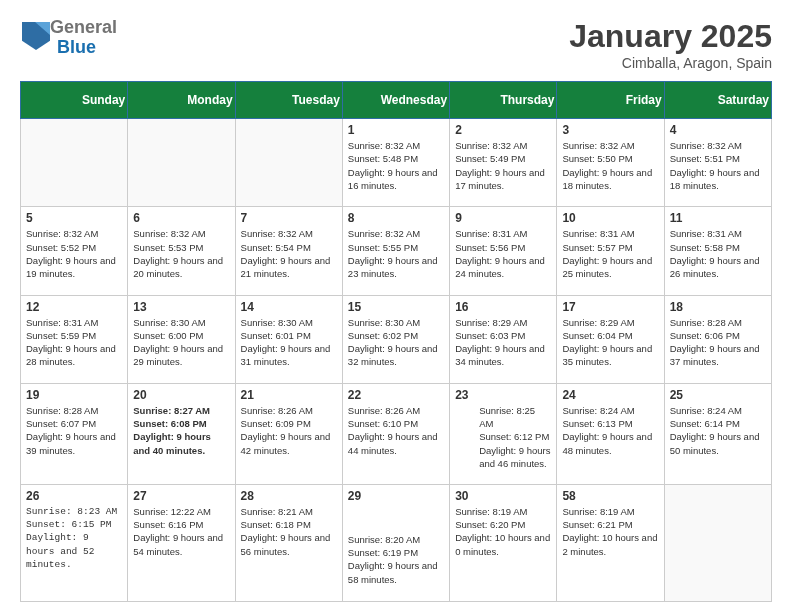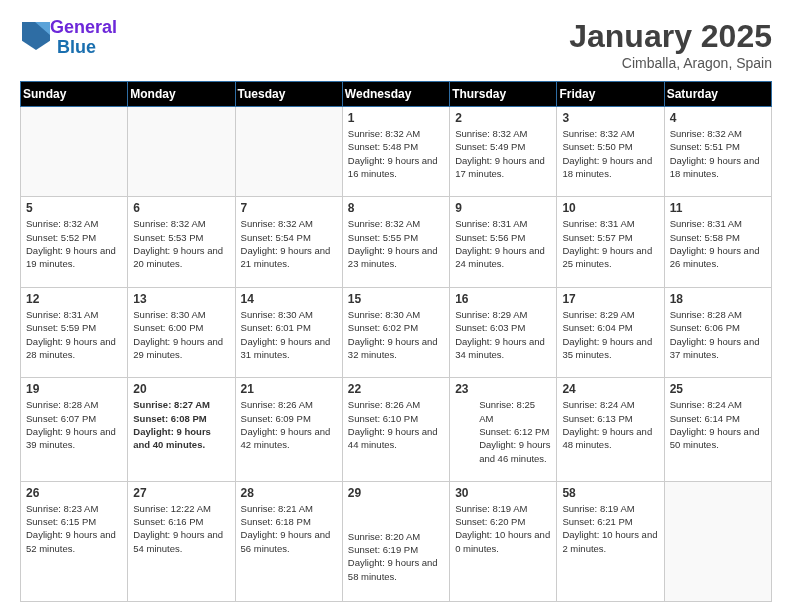--- a/index.html
+++ b/index.html
@@ -27,21 +27,21 @@
       display: flex;
       align-items: center;
     }
     .logo-text {
       display: flex;
       flex-direction: column;
       font-size: 18px;
       font-weight: bold;
       line-height: 1.1;
     }
-    .logo-text .general { color: #6d28d9; }
+    .logo-text .general { color: #737373; }
     .logo-text .blue { color: #1a6faf; margin-left: 7px; }
     .logo-icon {
       width: 28px;
       height: 28px;
       margin-left: 2px;
     }
     .title-section {
       text-align: right;
     }
     .month-title {
@@ -54,24 +54,24 @@
       color: #555;
     }
     .calendar {
       flex: 1;
       border: 1px solid #ccc;
       border-collapse: collapse;
       width: 100%;
       table-layout: fixed;
     }
     .calendar th {
-      background-color: #000000;
+      background-color: #15803d;
       color: white;
-      text-align: left;
-      padding: 5px 2px;
+      text-align: right;
+      padding: 11px 2px;
       font-size: 12px;
       font-weight: bold;
       border: 1px solid #2e6da4;
     }
     .calendar td {
       border: 1px solid #ccc;
       vertical-align: top;
       padding: 4px 5px;
       font-size: 9.5px;
       color: #333;
@@ -281,21 +281,21 @@
           <td>
             <span class="day-num">25</span>
             <div class="day-info" style="white-space: pre-line;">Sunrise: 8:24 AM
 Sunset: 6:14 PM
 Daylight: 9 hours and 50 minutes.</div>
           </td>
         </tr>
         <tr>
           <td>
             <span class="day-num">26</span>
-            <div class="day-info" style="white-space: pre-line;">Sunrise: 8:23 AM
+            <div class="day-info" style="white-space: pre-line; font-family: Liberation Mono, monospace;">Sunrise: 8:23 AM
 Sunset: 6:15 PM
 Daylight: 9 hours and 52 minutes.</div>
           </td>
           <td>
             <span class="day-num">27</span>
             <div class="day-info" style="white-space: pre-line;">Sunrise: 12:22 AM
 Sunset: 6:16 PM
 Daylight: 9 hours and 54 minutes.</div>
           </td>
           <td>

